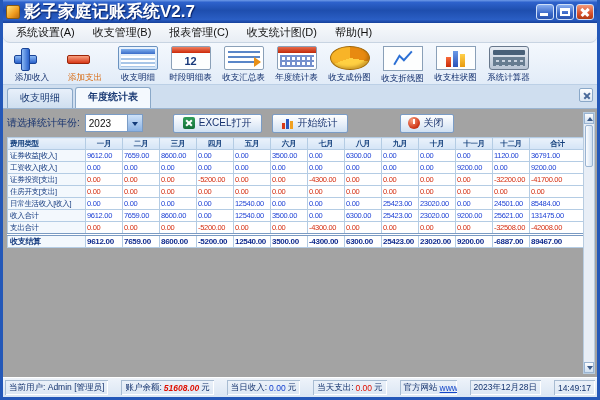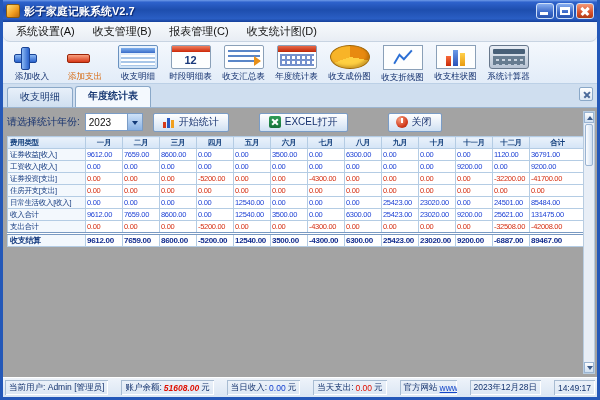--- a/index.html
+++ b/index.html
@@ -3,21 +3,21 @@
 <meta charset="utf-8">
 <style>
   *{margin:0;padding:0;box-sizing:border-box;}
   html,body{width:600px;height:400px;}
   body{font-family:"Liberation Sans","DejaVu Sans",sans-serif;background:#fff;cursor:default;}
   .window{width:600px;height:400px;display:flex;flex-direction:column;border:3px solid #2458b8;border-top:none;background:#edf3fb;overflow:hidden;}
 
   
   .titlebar{flex:0 0 22px;background:linear-gradient(180deg,#6f9be8 0%,#2e62cc 10%,#1e4eae 45%,#2a5ec4 85%,#16409a 100%);display:flex;align-items:center;padding:0 3px;gap:4px;}
   .app-icon{width:14px;height:14px;border-radius:2px;background:linear-gradient(135deg,#ffe27a,#f09c1e 60%,#b86a10);border:1px solid #8a5a10;flex:0 0 14px;}
-  .win-title{flex:1;color:#fff;font-size:11px;font-weight:bold;text-shadow:1px 1px 1px rgba(0,20,80,.8);white-space:nowrap;overflow:hidden;}
+  .win-title{flex:1;color:#fff;font-size:17px;font-weight:bold;text-shadow:1px 1px 1px rgba(0,20,80,.8);white-space:nowrap;overflow:hidden;}
   .win-btns{display:flex;gap:2px;}
   .wbtn{width:18px;height:16px;border-radius:3px;border:1px solid #cfe0f8;background:linear-gradient(180deg,#88aef0,#3a68c8 60%,#2a54ae);position:relative;display:inline-block;}
   .wbtn.wclose{background:linear-gradient(180deg,#f49a7a,#d8512c 60%,#b03a14);}
   .g-min{position:absolute;left:3px;bottom:3px;width:8px;height:3px;background:#fff;}
   .g-max{position:absolute;left:3px;top:3px;width:10px;height:8px;border:2px solid #fff;border-top-width:3px;}
   .g-x{position:absolute;inset:0;}
   .g-x::before,.g-x::after{content:"";position:absolute;left:3px;top:6px;width:10px;height:2.5px;background:#fff;}
   .g-x::before{transform:rotate(45deg);}
   .g-x::after{transform:rotate(-45deg);}
 
@@ -73,21 +73,21 @@
   
   .content{flex:1;background:#a3a3a3;position:relative;padding:3px 4px;overflow:hidden;}
   .controls{display:flex;align-items:center;height:22px;}
   .ctl-label{font-size:10px;color:#15316e;margin-right:5px;}
   .combo{width:58px;height:18px;background:#fff;border:1px solid #7a9cc6;display:flex;align-items:center;}
   .combo-val{flex:1;font-size:10px;color:#111;padding-left:3px;}
   .combo-btn{width:15px;height:100%;background:linear-gradient(180deg,#cfe2f8,#8ab2e4);border-left:1px solid #7a9cc6;position:relative;}
   .arr-down{position:absolute;left:4px;top:7px;border-left:3.5px solid transparent;border-right:3.5px solid transparent;border-top:4px solid #123a78;}
   .xp-btn{height:19px;display:inline-flex;align-items:center;gap:4px;padding:0 9px;font-size:10px;color:#15316e;border:1px solid #7a9cc6;border-radius:2px;background:linear-gradient(180deg,#ffffff,#e4edf8 60%,#cfe0f2);font-family:inherit;margin-left:10px;white-space:nowrap;}
   .xp-btn.excel{margin-left:30px;}
-  .xp-btn.closebtn{margin-left:40px;padding-left:7px;}
+  .xp-btn.closebtn{margin-left:52px;padding-left:7px;}
   .bi{display:inline-block;position:relative;}
   .bi-stat{width:12px;height:11px;display:inline-flex;align-items:flex-end;gap:1px;}
   .bi-stat i{display:block;width:3px;}
   .bi-stat i:nth-child(1){height:6px;background:#d83a18;}
   .bi-stat i:nth-child(2){height:10px;background:#2a58c0;}
   .bi-stat i:nth-child(3){height:8px;background:#f0a020;}
   .bi-excel{width:12px;height:12px;background:linear-gradient(180deg,#2f9e58,#147038);border-radius:2px;}
   .bi-excel::before,.bi-excel::after{content:"";position:absolute;left:2px;top:5px;width:8px;height:2px;background:#fff;}
   .bi-excel::before{transform:rotate(45deg);}
   .bi-excel::after{transform:rotate(-45deg);}
@@ -145,20 +145,21 @@
           <i class="g-x"></i>
         </span>
     </div>
   </div>
 
   <div class="menubar">
       <span class="menu-item">系统设置(A)</span>
       <span class="menu-item">收支管理(B)</span>
       <span class="menu-item">报表管理(C)</span>
       <span class="menu-item">收支统计图(D)</span>
+      <span class="menu-item">帮助(H)</span>
     </div>
 
   <div class="toolbar">
       <div class="tb-btn">
         <span class="ic ic-add-income"></span>
         <span class="tb-label">添加收入</span>
       </div>
       <div class="tb-btn">
         <span class="ic ic-add-expense"></span>
         <span class="tb-label">添加支出</span>
@@ -217,31 +218,31 @@
 
   <div class="content">
     <div class="controls">
       <span class="ctl-label">请选择统计年份:</span>
       <div class="combo">
         <span class="combo-val">2023</span>
         <span class="combo-btn">
             <i class="arr-down"></i>
           </span>
       </div>
+      <button class="xp-btn excel">
+        <span class="bi bi-excel"></span>
+        <span>EXCEL打开</span>
+      </button>
       <button class="xp-btn">
         <span class="bi bi-stat">
             <i></i>
             <i></i>
             <i></i>
           </span>
         <span>开始统计</span>
-      </button>
-      <button class="xp-btn excel">
-        <span class="bi bi-excel"></span>
-        <span>EXCEL打开</span>
       </button>
       <button class="xp-btn closebtn">
         <span class="bi bi-close"></span>
         <span>关闭</span>
       </button>
     </div>
 
     <table class="stat-table" id="stat-table">
         <colgroup>
           <col style="width:78px">

